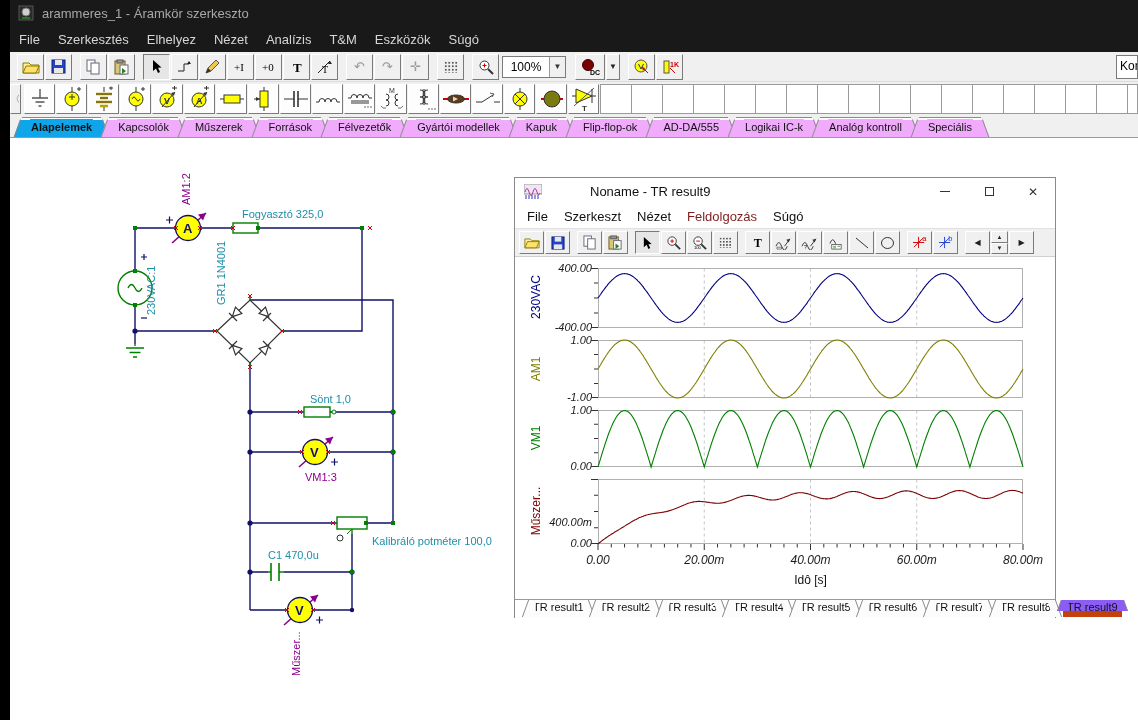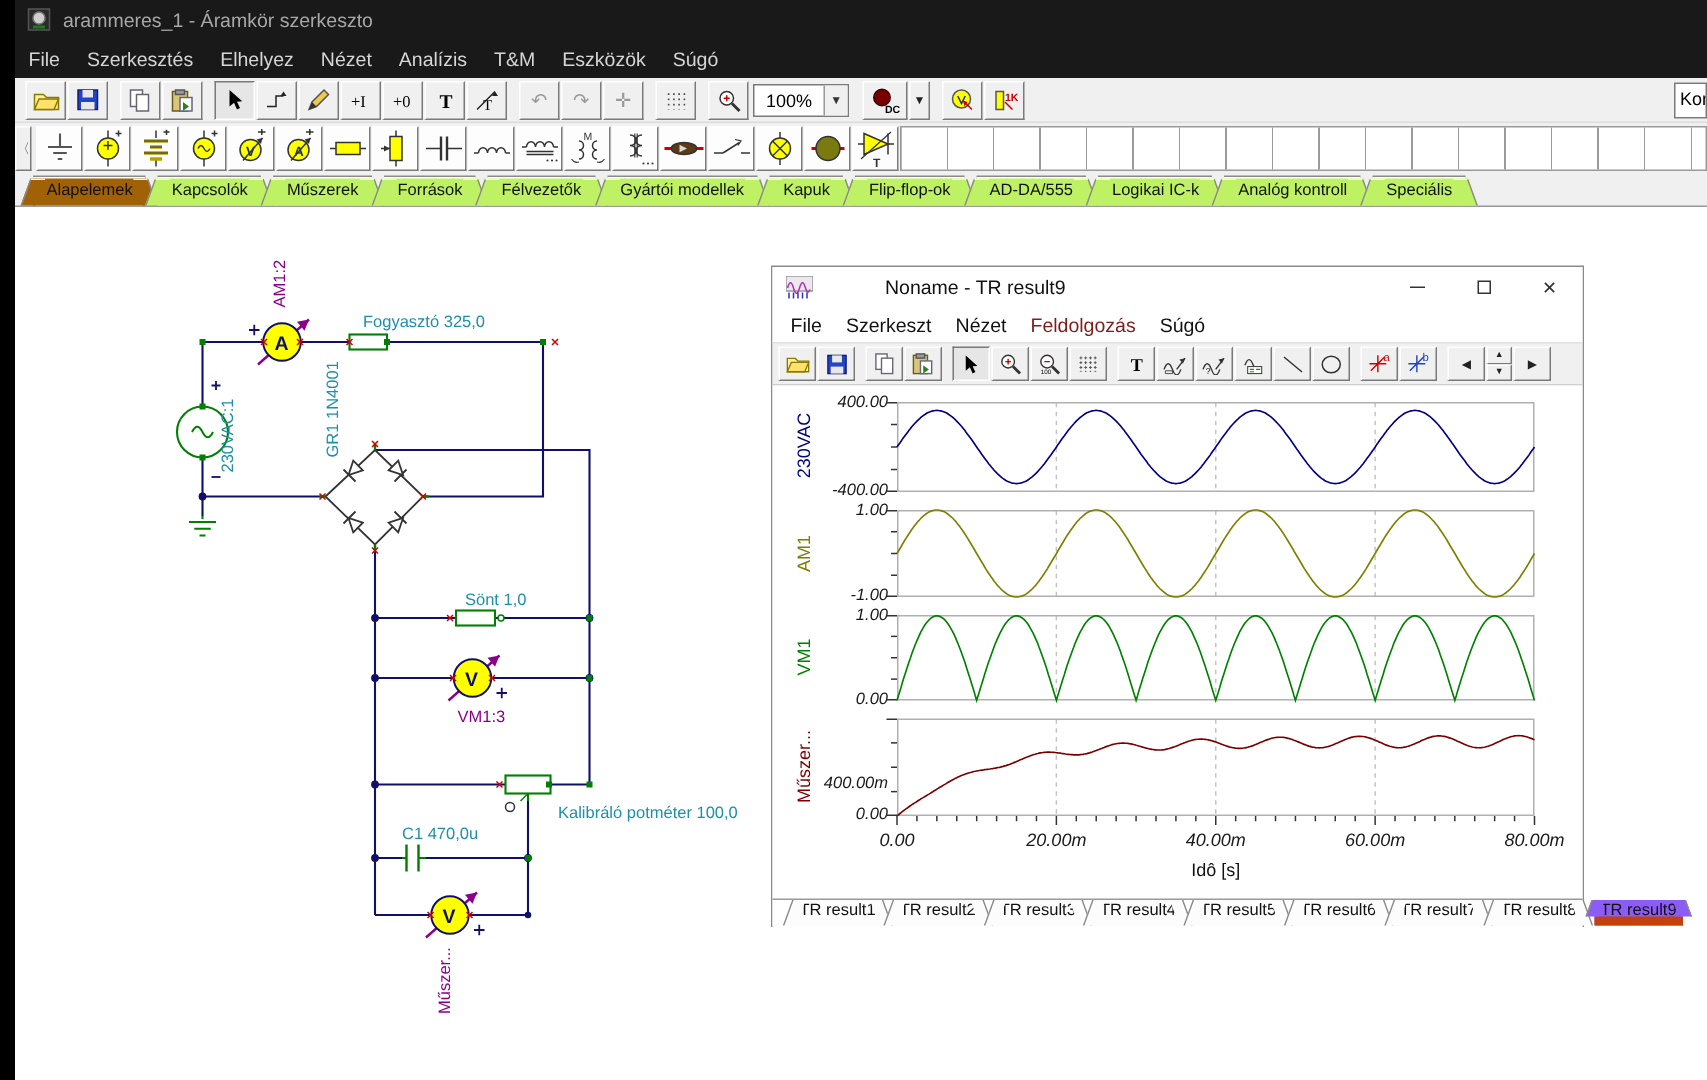--- a/index.html
+++ b/index.html
@@ -37,26 +37,26 @@
     background-image:repeating-linear-gradient(90deg,#fff 0,#fff 30px,#9a9a9a 30px,#9a9a9a 31px); }
   .handle { width:11px; height:30px; border:1px solid; border-color:#fff #7a7a7a #7a7a7a #fff;
     display:flex; align-items:center; justify-content:center; font-size:9px; color:#555; margin-right:3px; }
   .kon { position:absolute; right:0; top:3px; width:22px; height:24px; border:1px solid #7a7a7a;
     background:#fff; font-size:12px; padding:3px 0 0 3px; overflow:hidden; white-space:nowrap; }
 
   
   .ctabs { position:absolute; left:0; top:116px; width:100%; height:22px; background:#f0f0f0;
     border-bottom:1px solid #9a9a9a; display:flex; align-items:flex-end; padding-left:8px; }
   .ctab { position:relative; height:19px; padding:2px 9px 0 9px; font-size:11px; color:#111;
-    background:#bef264; margin:0 4px; white-space:nowrap; }
+    background:#f0abfc; margin:0 4px; white-space:nowrap; }
   .ctab::before, .ctab::after { content:''; position:absolute; top:0; bottom:0; width:9px; background:inherit; }
   .ctab::before { left:-5px; transform:skewX(-20deg); border-left:1px solid #8a8a8a; border-top:1px solid #fff; }
   .ctab::after  { right:-5px; transform:skewX(20deg); border-right:1px solid #8a8a8a; border-top:1px solid #fff; }
   .ctab { border-top:1px solid #fff; box-shadow:0 -1px 0 #8a8a8a; }
-  .ctab.active { background:#a16207; font-weight:normal; }
+  .ctab.active { background:#0ea5e9; font-weight:bold; }
 
   
   .canvas { position:absolute; left:0; top:138px; width:1128px; height:582px; background:#fff; }
   .circuit-svg { position:absolute; left:0; top:0; }
 
   
   .plot-window { position:absolute; left:504px; top:39px; width:542px; height:441px;
     background:#fff; border:1px solid #8a8a8a; }
   .pw-titlebar { position:absolute; left:0; top:0; width:100%; height:27px; background:#fff;
     display:flex; align-items:center; }

